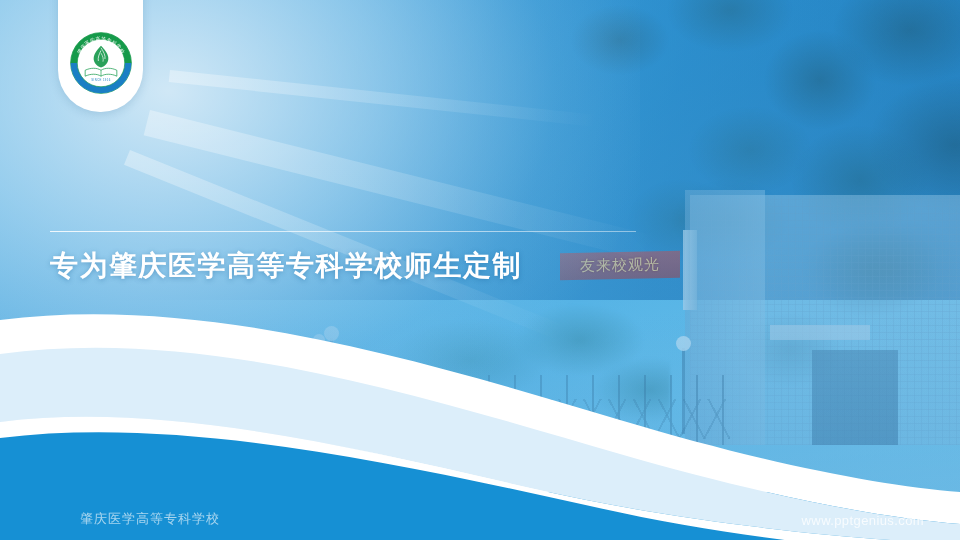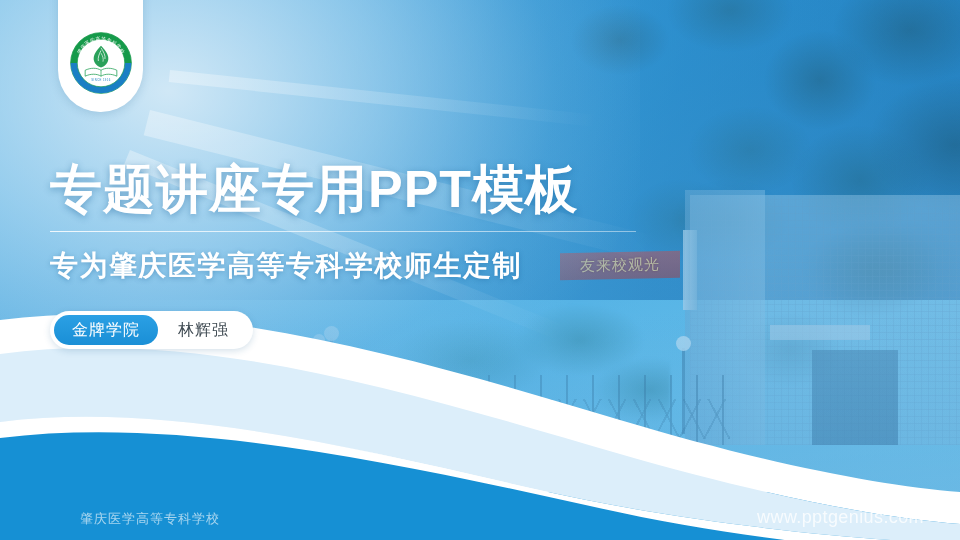--- a/index.html
+++ b/index.html
@@ -191,21 +191,21 @@
     display:flex; align-items:center; justify-content:center; white-space:nowrap;
   }
 
   
   .foot-left{
     position:absolute; left:80px; bottom:12px;
     font-size:13px; color:rgba(255,255,255,.62); letter-spacing:1px; white-space:nowrap;
   }
   .foot-right{
     position:absolute; right:36px; bottom:12px;
-    font-size:18px; color:rgba(255,255,255,.78); letter-spacing:.4px; white-space:nowrap;
+    font-size:13px; color:rgba(255,255,255,.78); letter-spacing:.4px; white-space:nowrap;
   }
 </style>
 </head>
 <body>
 
 <div id="slide">
 
   <div class="photo">
     <div class="sky"></div>
     <div class="sky-deep"></div>
@@ -302,25 +302,20 @@
 
         <g>
           <path d="M26,61 C34,57 44,57 50,61 C56,57 66,57 74,61 L74,70 C66,66 56,66 50,70 C44,66 34,66 26,70 Z" fill="#ffffff" stroke="#159a4a" stroke-width="1.1"></path>
           <path d="M50,61 L50,70" stroke="#159a4a" stroke-width="1"></path>
         </g>
         <text x="50" y="78" font-size="4.2" fill="#1a7fc4" text-anchor="middle" font-family="'Liberation Sans',sans-serif" letter-spacing="0.6">SINCE 1916</text>
       </svg>
     </div>
   </div>
 
-  <div class="title">专题讲座专用PPT模板</div>
   <div class="rule"></div>
   <div class="subtitle">专为肇庆医学高等专科学校师生定制</div>
 
-  <div class="pills">
-    <div class="pill-a">金牌学院</div>
-    <div class="pill-b">林辉强</div>
-  </div>
 
   <div class="foot-left">肇庆医学高等专科学校</div>
   <div class="foot-right">www.pptgenius.com</div>
 
 </div>
 
 </body></html>

